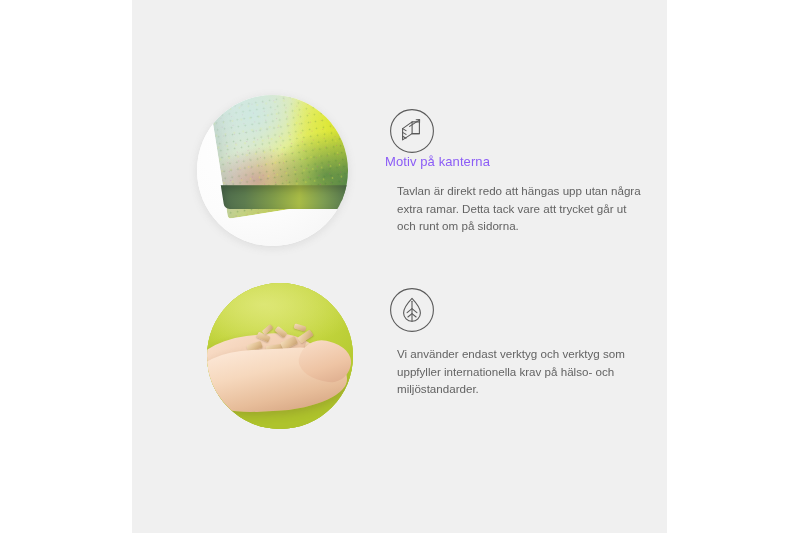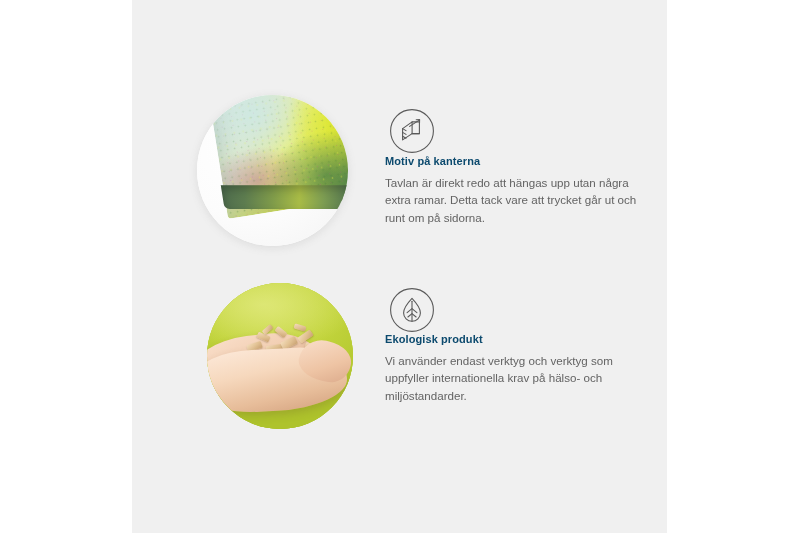--- a/index.html
+++ b/index.html
@@ -207,28 +207,28 @@
   #icon-eco   { left: 257px; top: 287px; }
   .feature-icon svg { display: block; width: 46px; height: 46px; }
 
   
   .feature-text { position: absolute; width: 272px; }
   #text-edges { left: 253px; top: 155px; }
   #text-eco   { left: 253px; top: 333px; }
 
   .feature-title {
     margin: 0 0 6px 0;
-    font-size: 11px;
-    font-weight: 700;
-    color: #0c4a6e;
+    font-size: 13px;
+    font-weight: 400;
+    color: #8b5cf6;
     letter-spacing: 0.1px;
     line-height: 1.15;
   }
   .feature-body {
-    margin: 0;
+    margin: 12px;
     font-size: 11.6px;
     font-weight: 400;
     color: #636363;
     line-height: 1.52;
   }
 </style>
 </head>
 <body>
 
 <div id="stage">
@@ -295,19 +295,18 @@
         <svg viewBox="0 0 46 46" fill="none" stroke="#5a5a5a" stroke-width="1.1" stroke-linecap="round" stroke-linejoin="round">
           <circle cx="23" cy="23" r="21.4"></circle>
           <path d="M23 11.4 C17.4 17.3 14.6 22.2 14.6 26.0 C14.6 30.6 18.4 34.2 23 34.2 C27.6 34.2 31.4 30.6 31.4 26.0 C31.4 22.2 28.6 17.3 23 11.4 Z"></path>
           <path d="M23 14.2 L23 34.2"></path>
           <path d="M23 21.6 L18.1 25.6 M23 21.6 L27.9 25.6"></path>
           <path d="M23 26.6 L18.9 30.0 M23 26.6 L27.1 30.0"></path>
         </svg>
       </div>
 
       <div class="feature-text" id="text-eco">
-        <h3 class="feature-title">Ekologisk produkt</h3>
         <p class="feature-body">Vi använder endast verktyg och verktyg som uppfyller internationella krav på hälso- och miljöstandarder.</p>
       </div>
     </div>
 
   </div>
 </div>
 
 </body></html>

